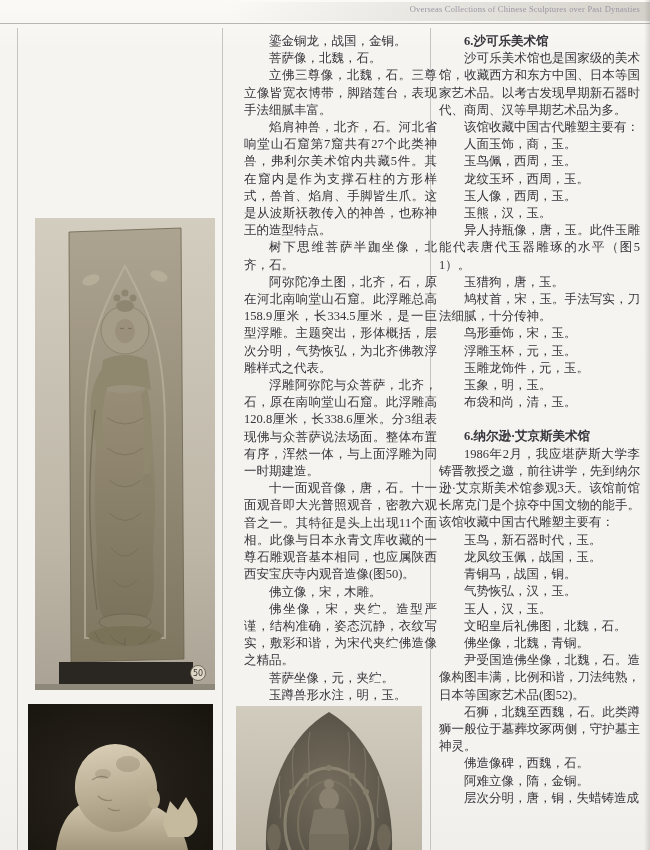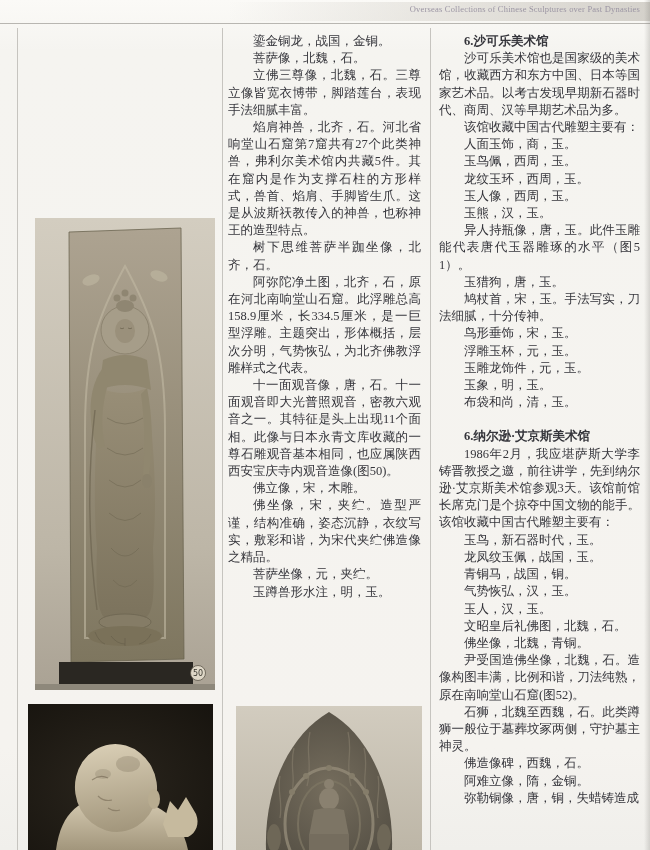--- a/index.html
+++ b/index.html
@@ -24,21 +24,21 @@
     font-family:"DejaVu Sans",sans-serif;}
   .cap-text{font-size:8.5px;line-height:11px;font-style:italic;color:#4b4a48;letter-spacing:.3px;}
 
   .photo{position:absolute;display:block;}
   .photo-main{left:35px;top:218px;width:180px;height:472px;}
   .photo-bl{left:28px;top:704px;width:185px;height:146px;}
   .photo-bm{left:236px;top:706px;width:186px;height:144px;}
 
   .col{position:absolute;font-size:12.5px;line-height:17.2px;text-align:justify;
     overflow:hidden;word-break:break-all;color:#35353b;}
-  .col-mid{left:228px;top:33px;width:193px;height:668px;font-family:Liberation Serif, serif;}
+  .col-mid{left:244px;top:33px;width:193px;height:668px;font-family:Liberation Serif, serif;}
   .col-right{left:439px;top:33px;width:201px;height:817px;}
   .para{margin:0;text-indent:2em;}
   .sec-title{margin:0;text-indent:2em;font-weight:bold;}
   .gap-before{margin-top:17px;}
 </style>
 </head>
 <body>
 
 <div class="page">
 
@@ -145,20 +145,21 @@
     <ellipse cx="148" cy="132" rx="7" ry="14" fill="#6e6757"></ellipse>
   </svg>
 
   <div class="col col-mid">
     <p class="para">鎏金铜龙，战国，金铜。</p>
     <p class="para">菩萨像，北魏，石。</p>
     <p class="para">立佛三尊像，北魏，石。三尊立像皆宽衣博带，脚踏莲台，表现手法细腻丰富。</p>
     <p class="para">焰肩神兽，北齐，石。河北省响堂山石窟第7窟共有27个此类神兽，弗利尔美术馆内共藏5件。其在窟内是作为支撑石柱的方形样式，兽首、焰肩、手脚皆生爪。这是从波斯祆教传入的神兽，也称神王的造型特点。</p>
     <p class="para">树下思维菩萨半跏坐像，北齐，石。</p>
     <p class="para">阿弥陀净土图，北齐，石，原在河北南响堂山石窟。此浮雕总高158.9厘米，长334.5厘米，是一巨型浮雕。主题突出，形体概括，层次分明，气势恢弘，为北齐佛教浮雕样式之代表。</p>
+    <p class="para">浮雕阿弥陀与众菩萨，北齐，石，原在南响堂山石窟。此浮雕高120.8厘米，长338.6厘米。分3组表现佛与众菩萨说法场面。整体布置有序，浑然一体，与上面浮雕为同一时期建造。</p>
     <p class="para">十一面观音像，唐，石。十一面观音即大光普照观音，密教六观音之一。其特征是头上出现11个面相。此像与日本永青文库收藏的一尊石雕观音基本相同，也应属陕西西安宝庆寺内观音造像(图50)。</p>
     <p class="para">佛立像，宋，木雕。</p>
     <p class="para">佛坐像，宋，夹纻。造型严谨，结构准确，姿态沉静，衣纹写实，敷彩和谐，为宋代夹纻佛造像之精品。</p>
     <p class="para">菩萨坐像，元，夹纻。</p>
     <p class="para">玉蹲兽形水注，明，玉。</p>
   </div>
 
   <div class="col col-right">
     <p class="sec-title">6.沙可乐美术馆</p>
     <p class="para">沙可乐美术馆也是国家级的美术馆，收藏西方和东方中国、日本等国家艺术品。以考古发现早期新石器时代、商周、汉等早期艺术品为多。</p>
@@ -178,20 +179,20 @@
     <p class="para">布袋和尚，清，玉。</p>
     <p class="sec-title gap-before">6.纳尔逊·艾京斯美术馆</p>
     <p class="para">1986年2月，我应堪萨斯大学李铸晋教授之邀，前往讲学，先到纳尔逊·艾京斯美术馆参观3天。该馆前馆长席克门是个掠夺中国文物的能手。该馆收藏中国古代雕塑主要有：</p>
     <p class="para">玉鸟，新石器时代，玉。</p>
     <p class="para">龙凤纹玉佩，战国，玉。</p>
     <p class="para">青铜马，战国，铜。</p>
     <p class="para">气势恢弘，汉，玉。</p>
     <p class="para">玉人，汉，玉。</p>
     <p class="para">文昭皇后礼佛图，北魏，石。</p>
     <p class="para">佛坐像，北魏，青铜。</p>
-    <p class="para">尹受国造佛坐像，北魏，石。造像构图丰满，比例和谐，刀法纯熟，原在南响堂山石窟(图52)。</p>
+    <p class="para">尹受国造佛坐像，北魏，石。造像构图丰满，比例和谐，刀法纯熟，日本等国家艺术品(图52)。</p>
     <p class="para">石狮，北魏至西魏，石。此类蹲狮一般位于墓葬坟冢两侧，守护墓主神灵。</p>
     <p class="para">佛造像碑，西魏，石。</p>
     <p class="para">阿难立像，隋，金铜。</p>
-    <p class="para">弥勒铜像，唐，铜，失蜡铸造成</p>
+    <p class="para">层次分明，唐，铜，失蜡铸造成</p>
   </div>
 
 </div>
 
 </body></html>

